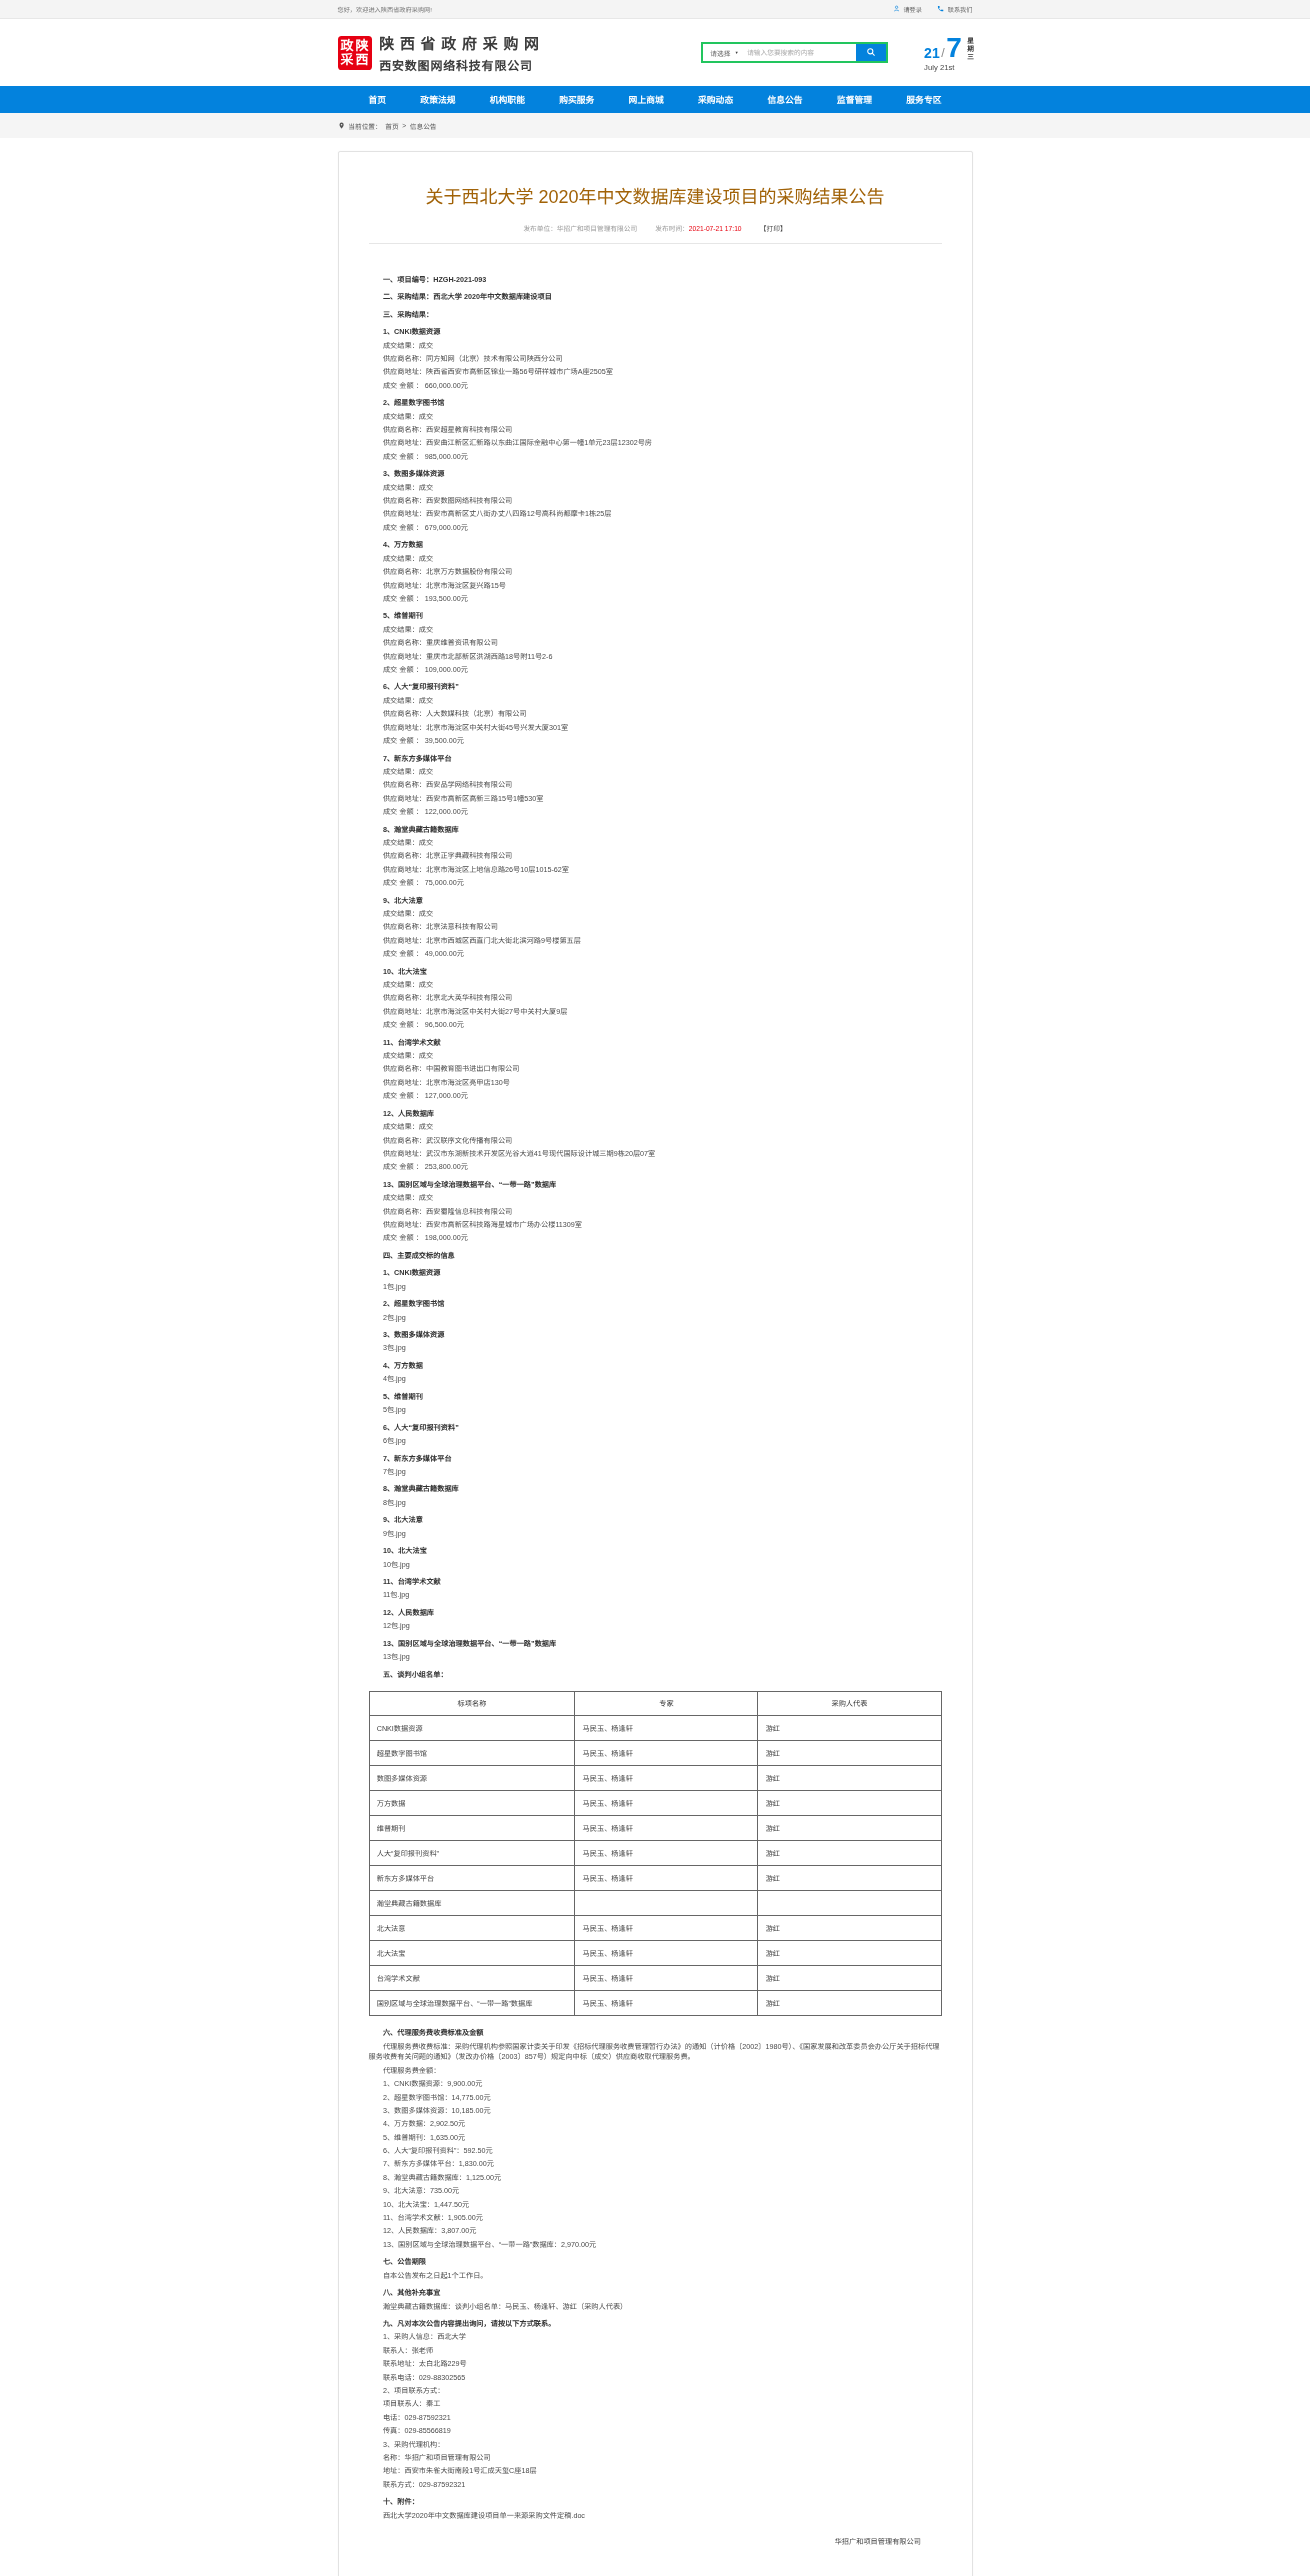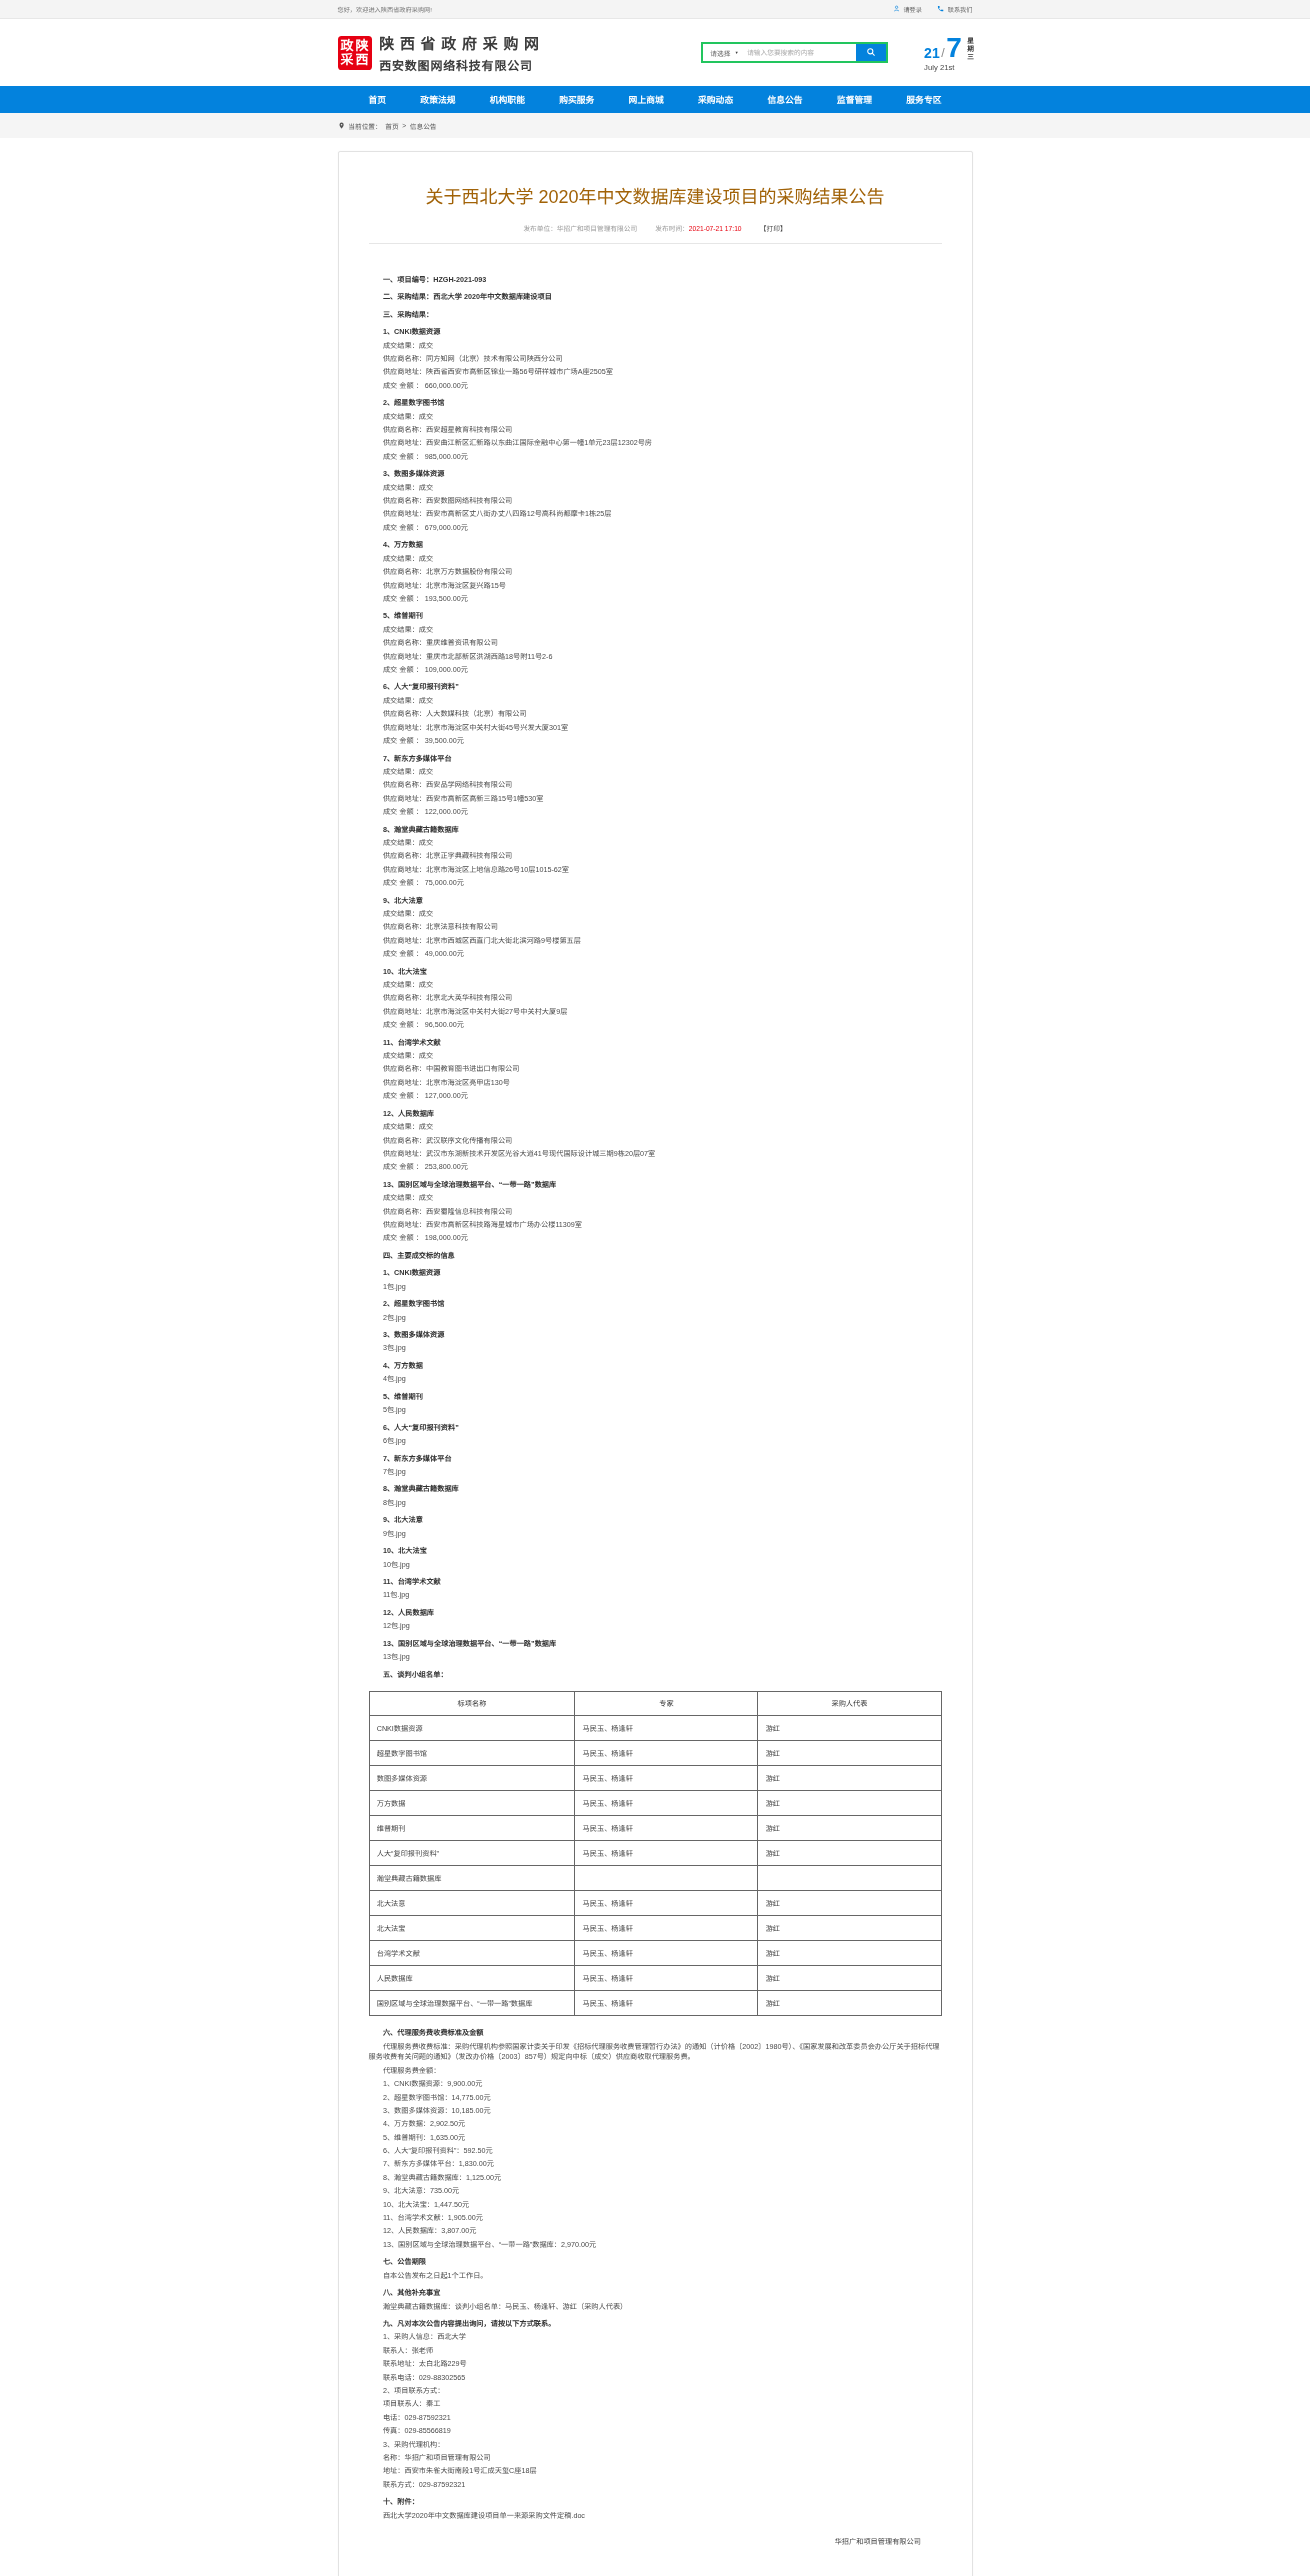--- a/index.html
+++ b/index.html
@@ -305,41 +305,41 @@
               <td>维普期刊</td>
               <td>马民玉、杨逢轩</td>
               <td>游红</td>
             </tr>
             <tr>
               <td>人大“复印报刊资料”</td>
               <td>马民玉、杨逢轩</td>
               <td>游红</td>
             </tr>
             <tr>
+              <td>新东方多媒体平台</td>
+              <td>马民玉、杨逢轩</td>
+              <td>游红</td>
+            </tr>
+            <tr>
               <td>瀚堂典藏古籍数据库</td>
               <td></td>
               <td></td>
             </tr>
             <tr>
               <td>北大法意</td>
               <td>马民玉、杨逢轩</td>
               <td>游红</td>
             </tr>
             <tr>
               <td>北大法宝</td>
               <td>马民玉、杨逢轩</td>
               <td>游红</td>
             </tr>
             <tr>
               <td>台湾学术文献</td>
-              <td>马民玉、杨逢轩</td>
-              <td>游红</td>
-            </tr>
-            <tr>
-              <td>人民数据库</td>
               <td>马民玉、杨逢轩</td>
               <td>游红</td>
             </tr>
             <tr>
               <td>国别区域与全球治理数据平台、“一带一路”数据库</td>
               <td>马民玉、杨逢轩</td>
               <td>游红</td>
             </tr>
           </tbody>
         </table>

